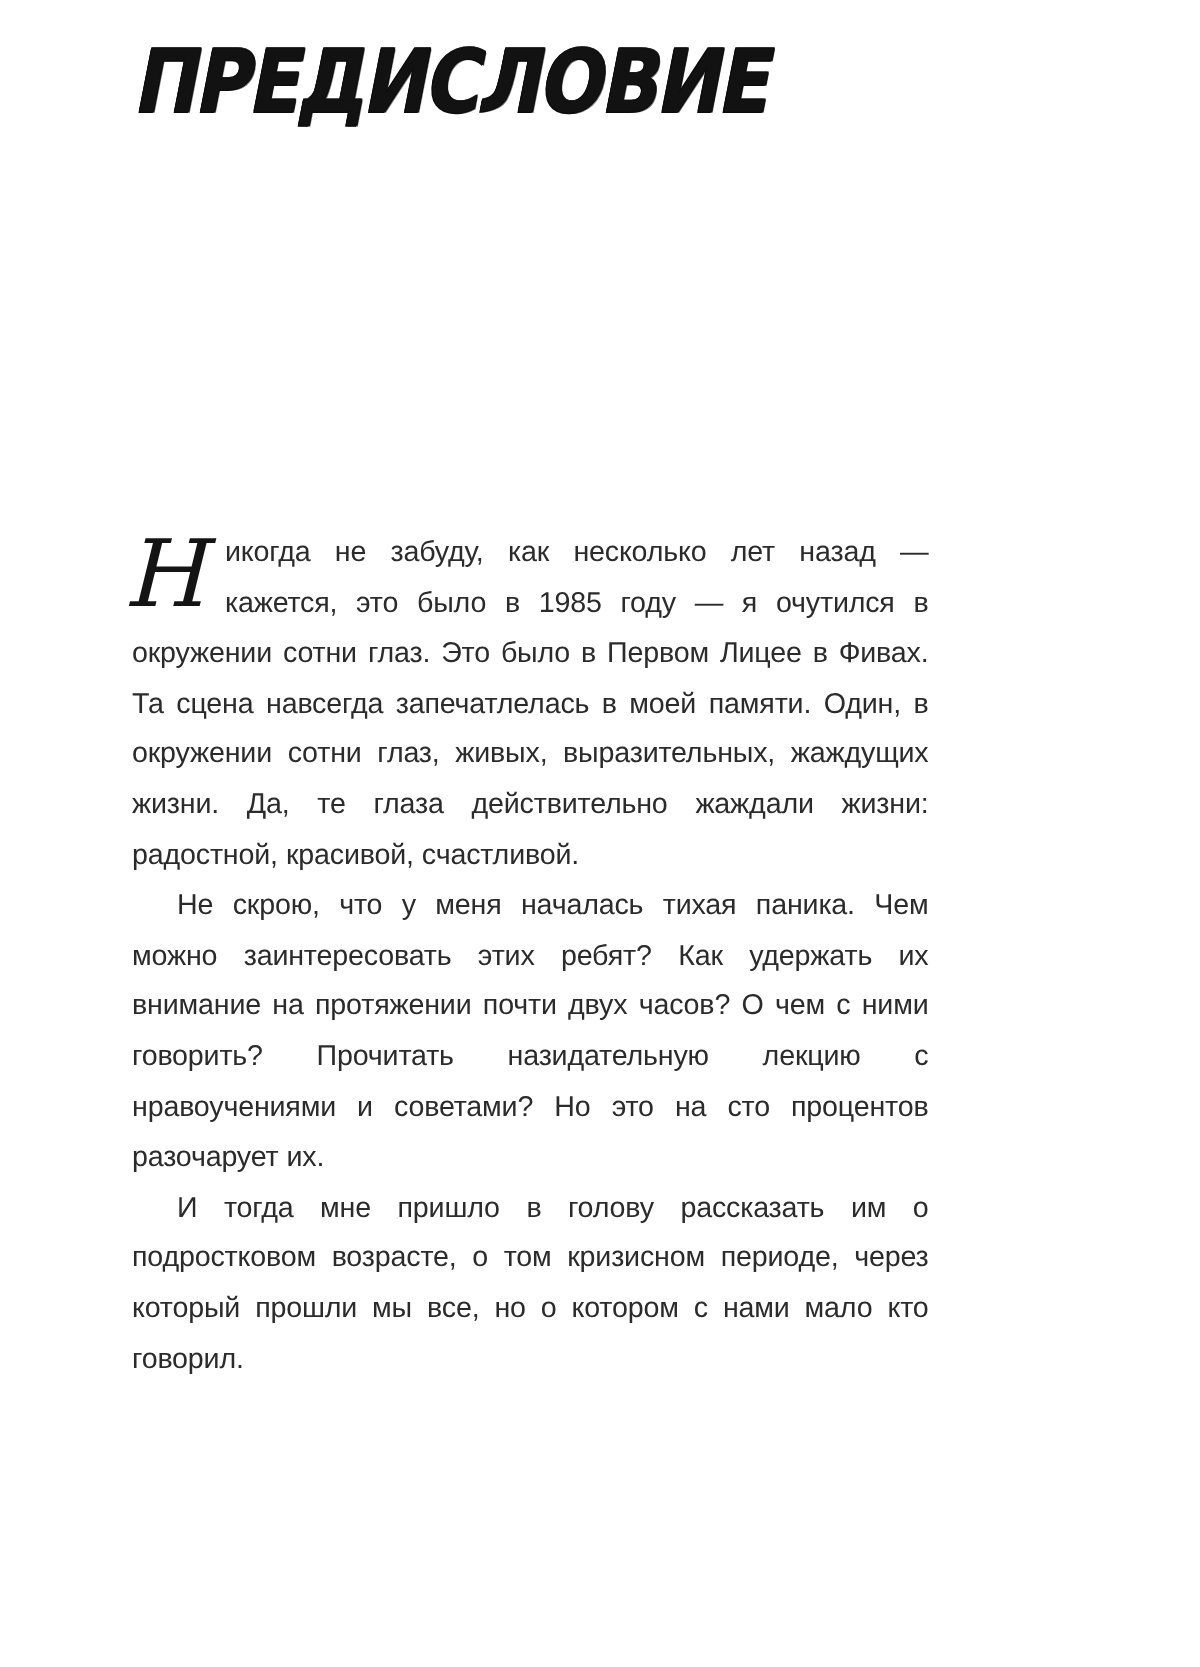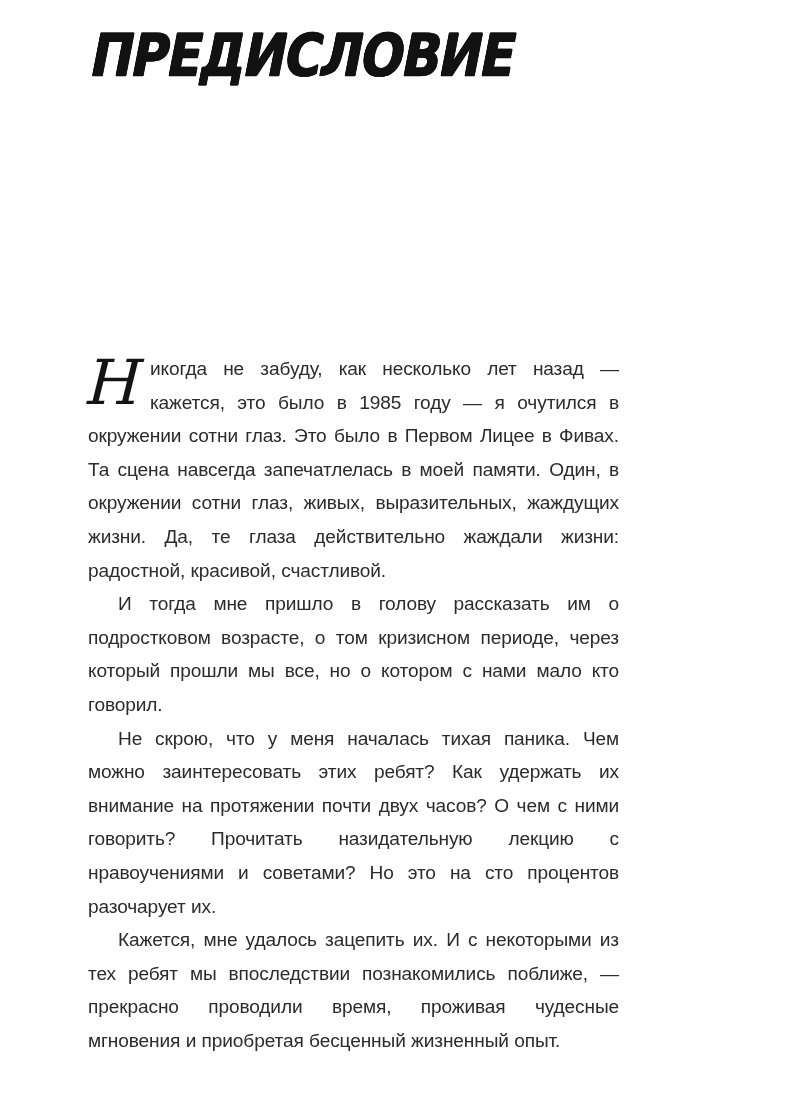--- a/index.html
+++ b/index.html
@@ -109,26 +109,23 @@
     <h1 class="chapter-title">ПРЕДИСЛОВИЕ</h1>
   </div>
 
   <div class="body-block">
 
     <p class="p-first last-line-left">
       <span class="dropcap">Н</span><span>икогда не забуду, как несколько лет назад — кажется, это было в 1985 году — я очутился в окружении сотни глаз. Это было в Первом Лицее в Фивах. Та сцена навсегда запечатлелась в моей памяти. Один, в окружении сотни глаз, живых, выразительных, жаждущих жизни. Да, те глаза действительно жаждали жизни: радостной, красивой, счастливой.</span>
     </p>
 
     <p class="indent last-line-left">
-      <span>И тогда мне пришло в голову рассказать им о подростковом возрасте, о том кризисном периоде, через который прошли мы все, но о котором с нами мало кто говорил.</span>
-    </p>
-
-    <p class="indent last-line-left">
       <span>Не скрою, что у меня началась тихая паника. Чем можно заинтересовать этих ребят? Как удержать их внимание на протяжении почти двух часов? О чем с ними говорить? Прочитать назидательную лекцию с нравоучениями и советами? Но это на сто процентов разочарует их.</span>
     </p>
 
     <p class="indent last-line-left">
-      <span>Кажется, мне удалось зацепить их. И с некоторыми из тех ребят мы впоследствии познакомились поближе, — прекрасно проводили время, проживая чудесные мгновения и приобретая бесценный жизненный опыт.</span>
+      <span>И тогда мне пришло в голову рассказать им о подростковом возрасте, о том кризисном периоде, через который прошли мы все, но о котором с нами мало кто говорил.</span>
     </p>
+
 
   </div>
 
 </div>
 
 </body></html>

